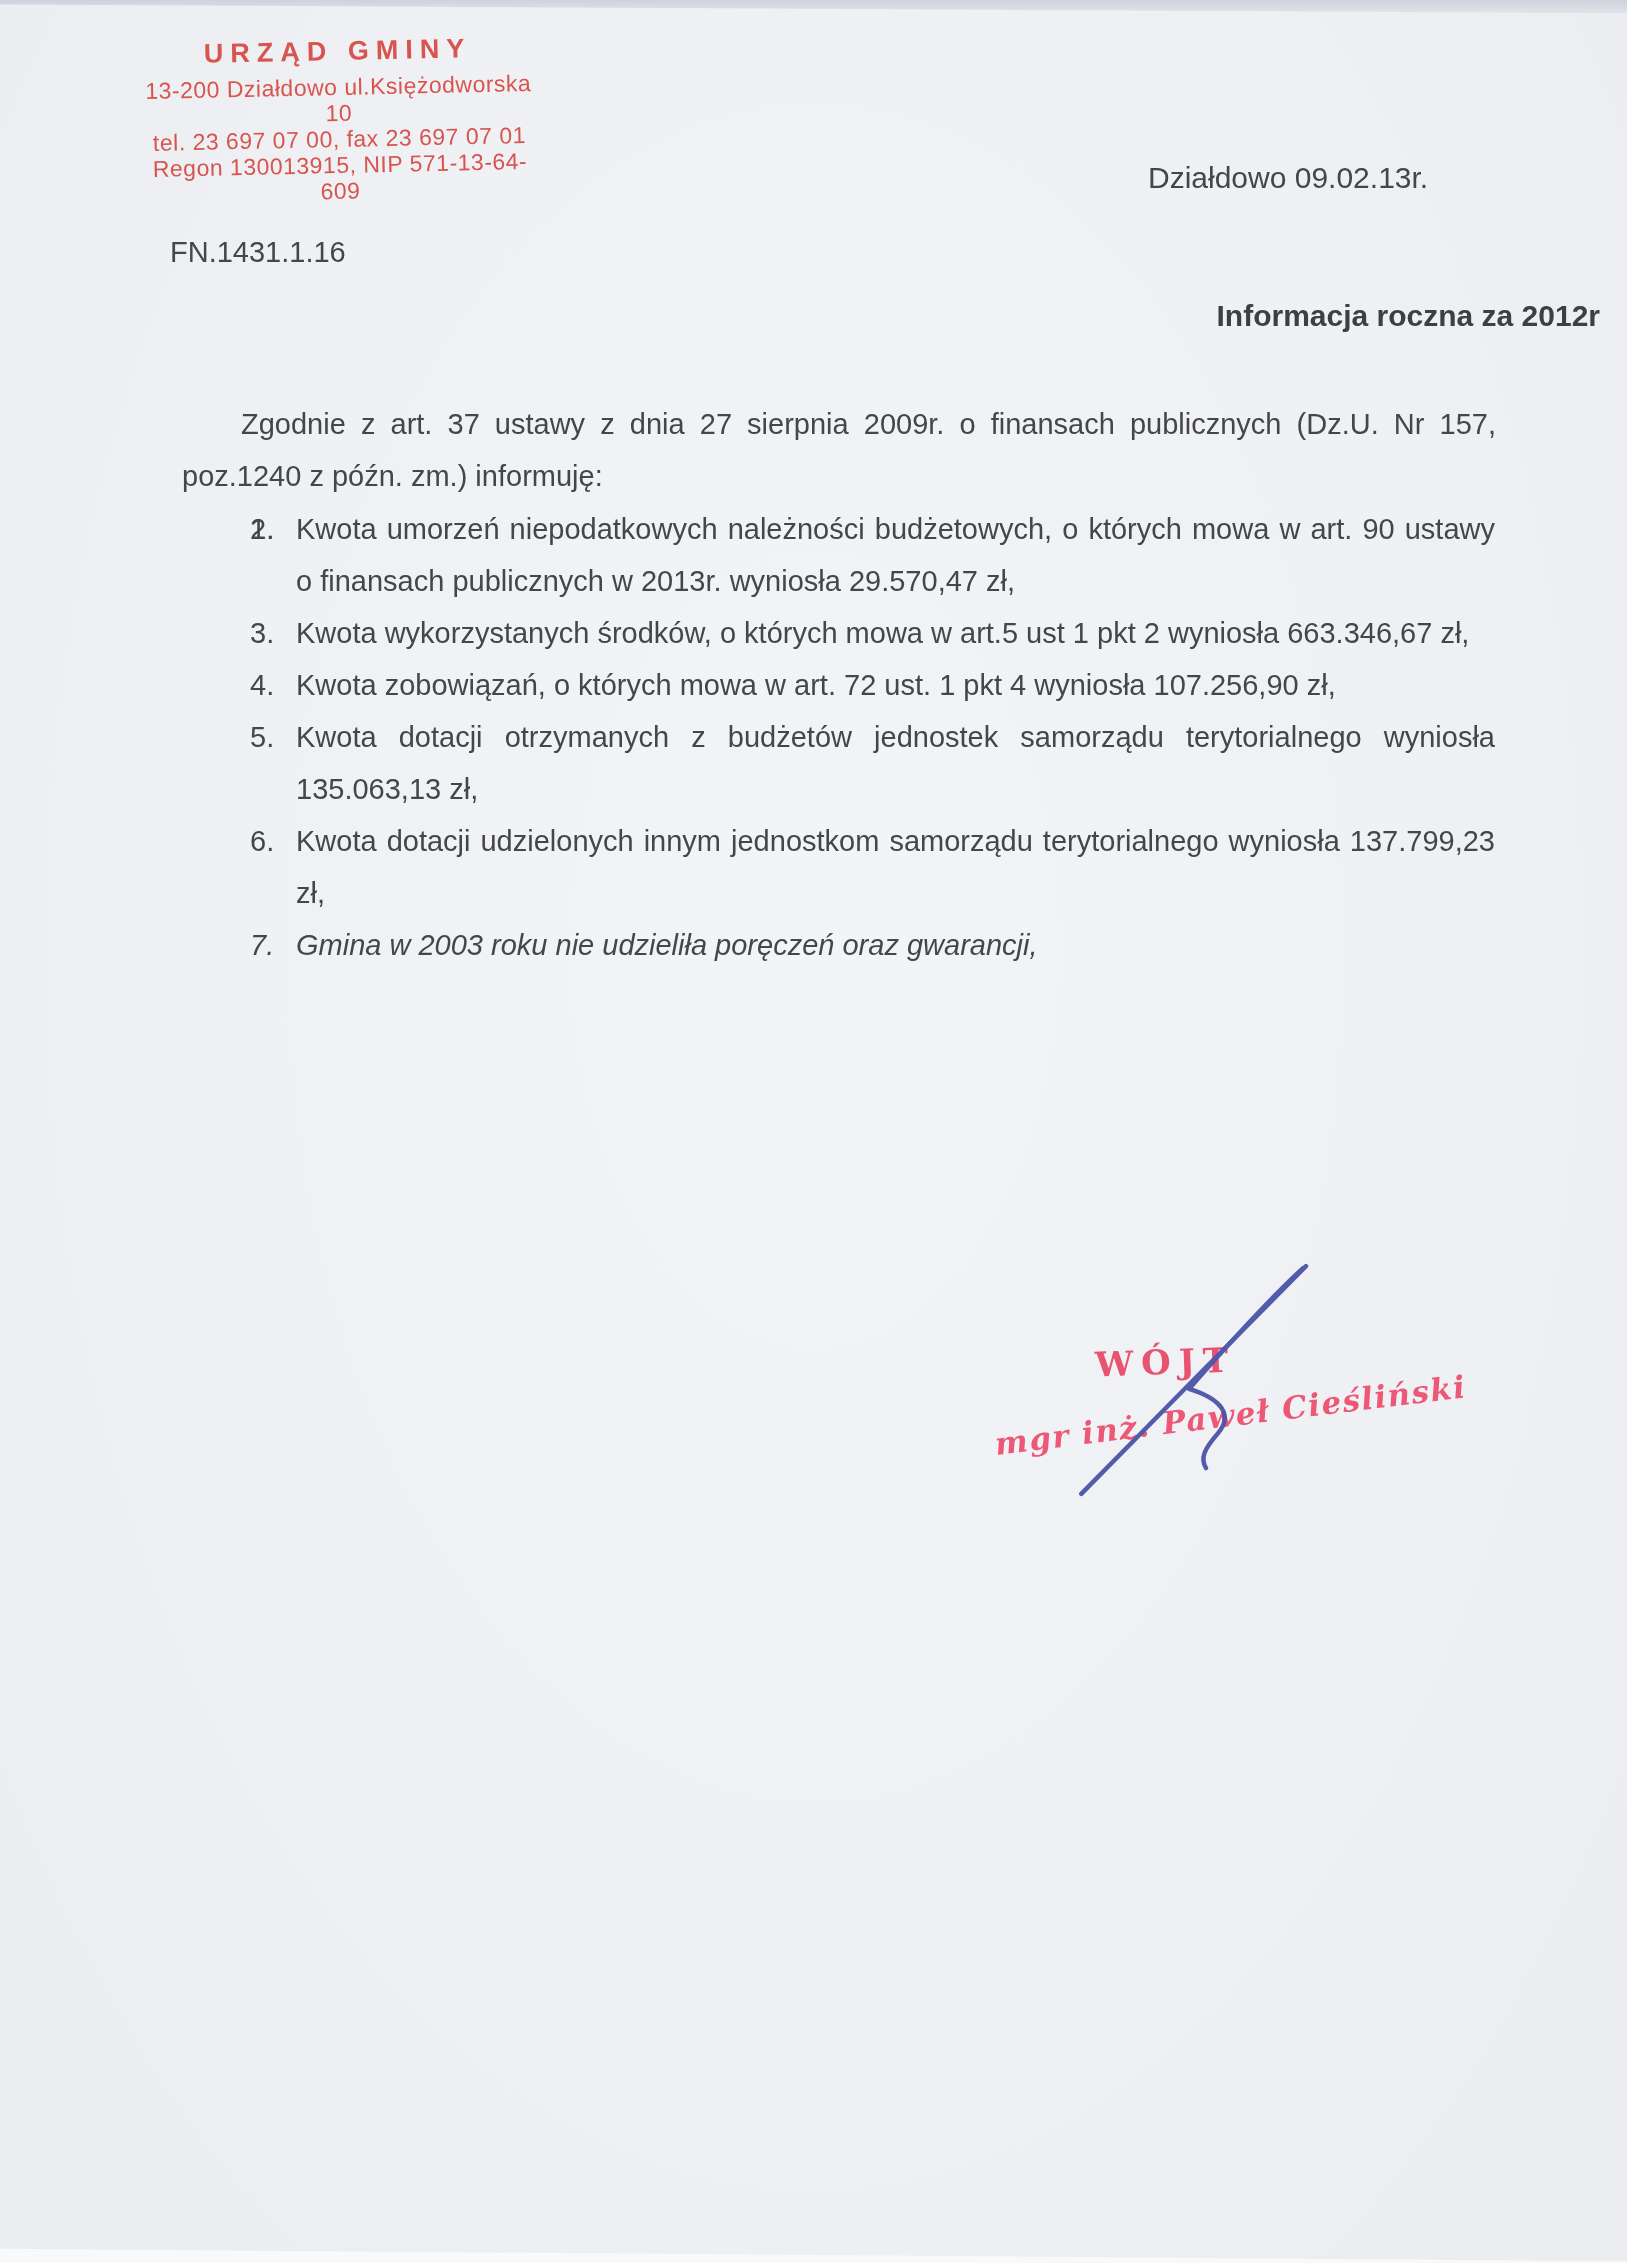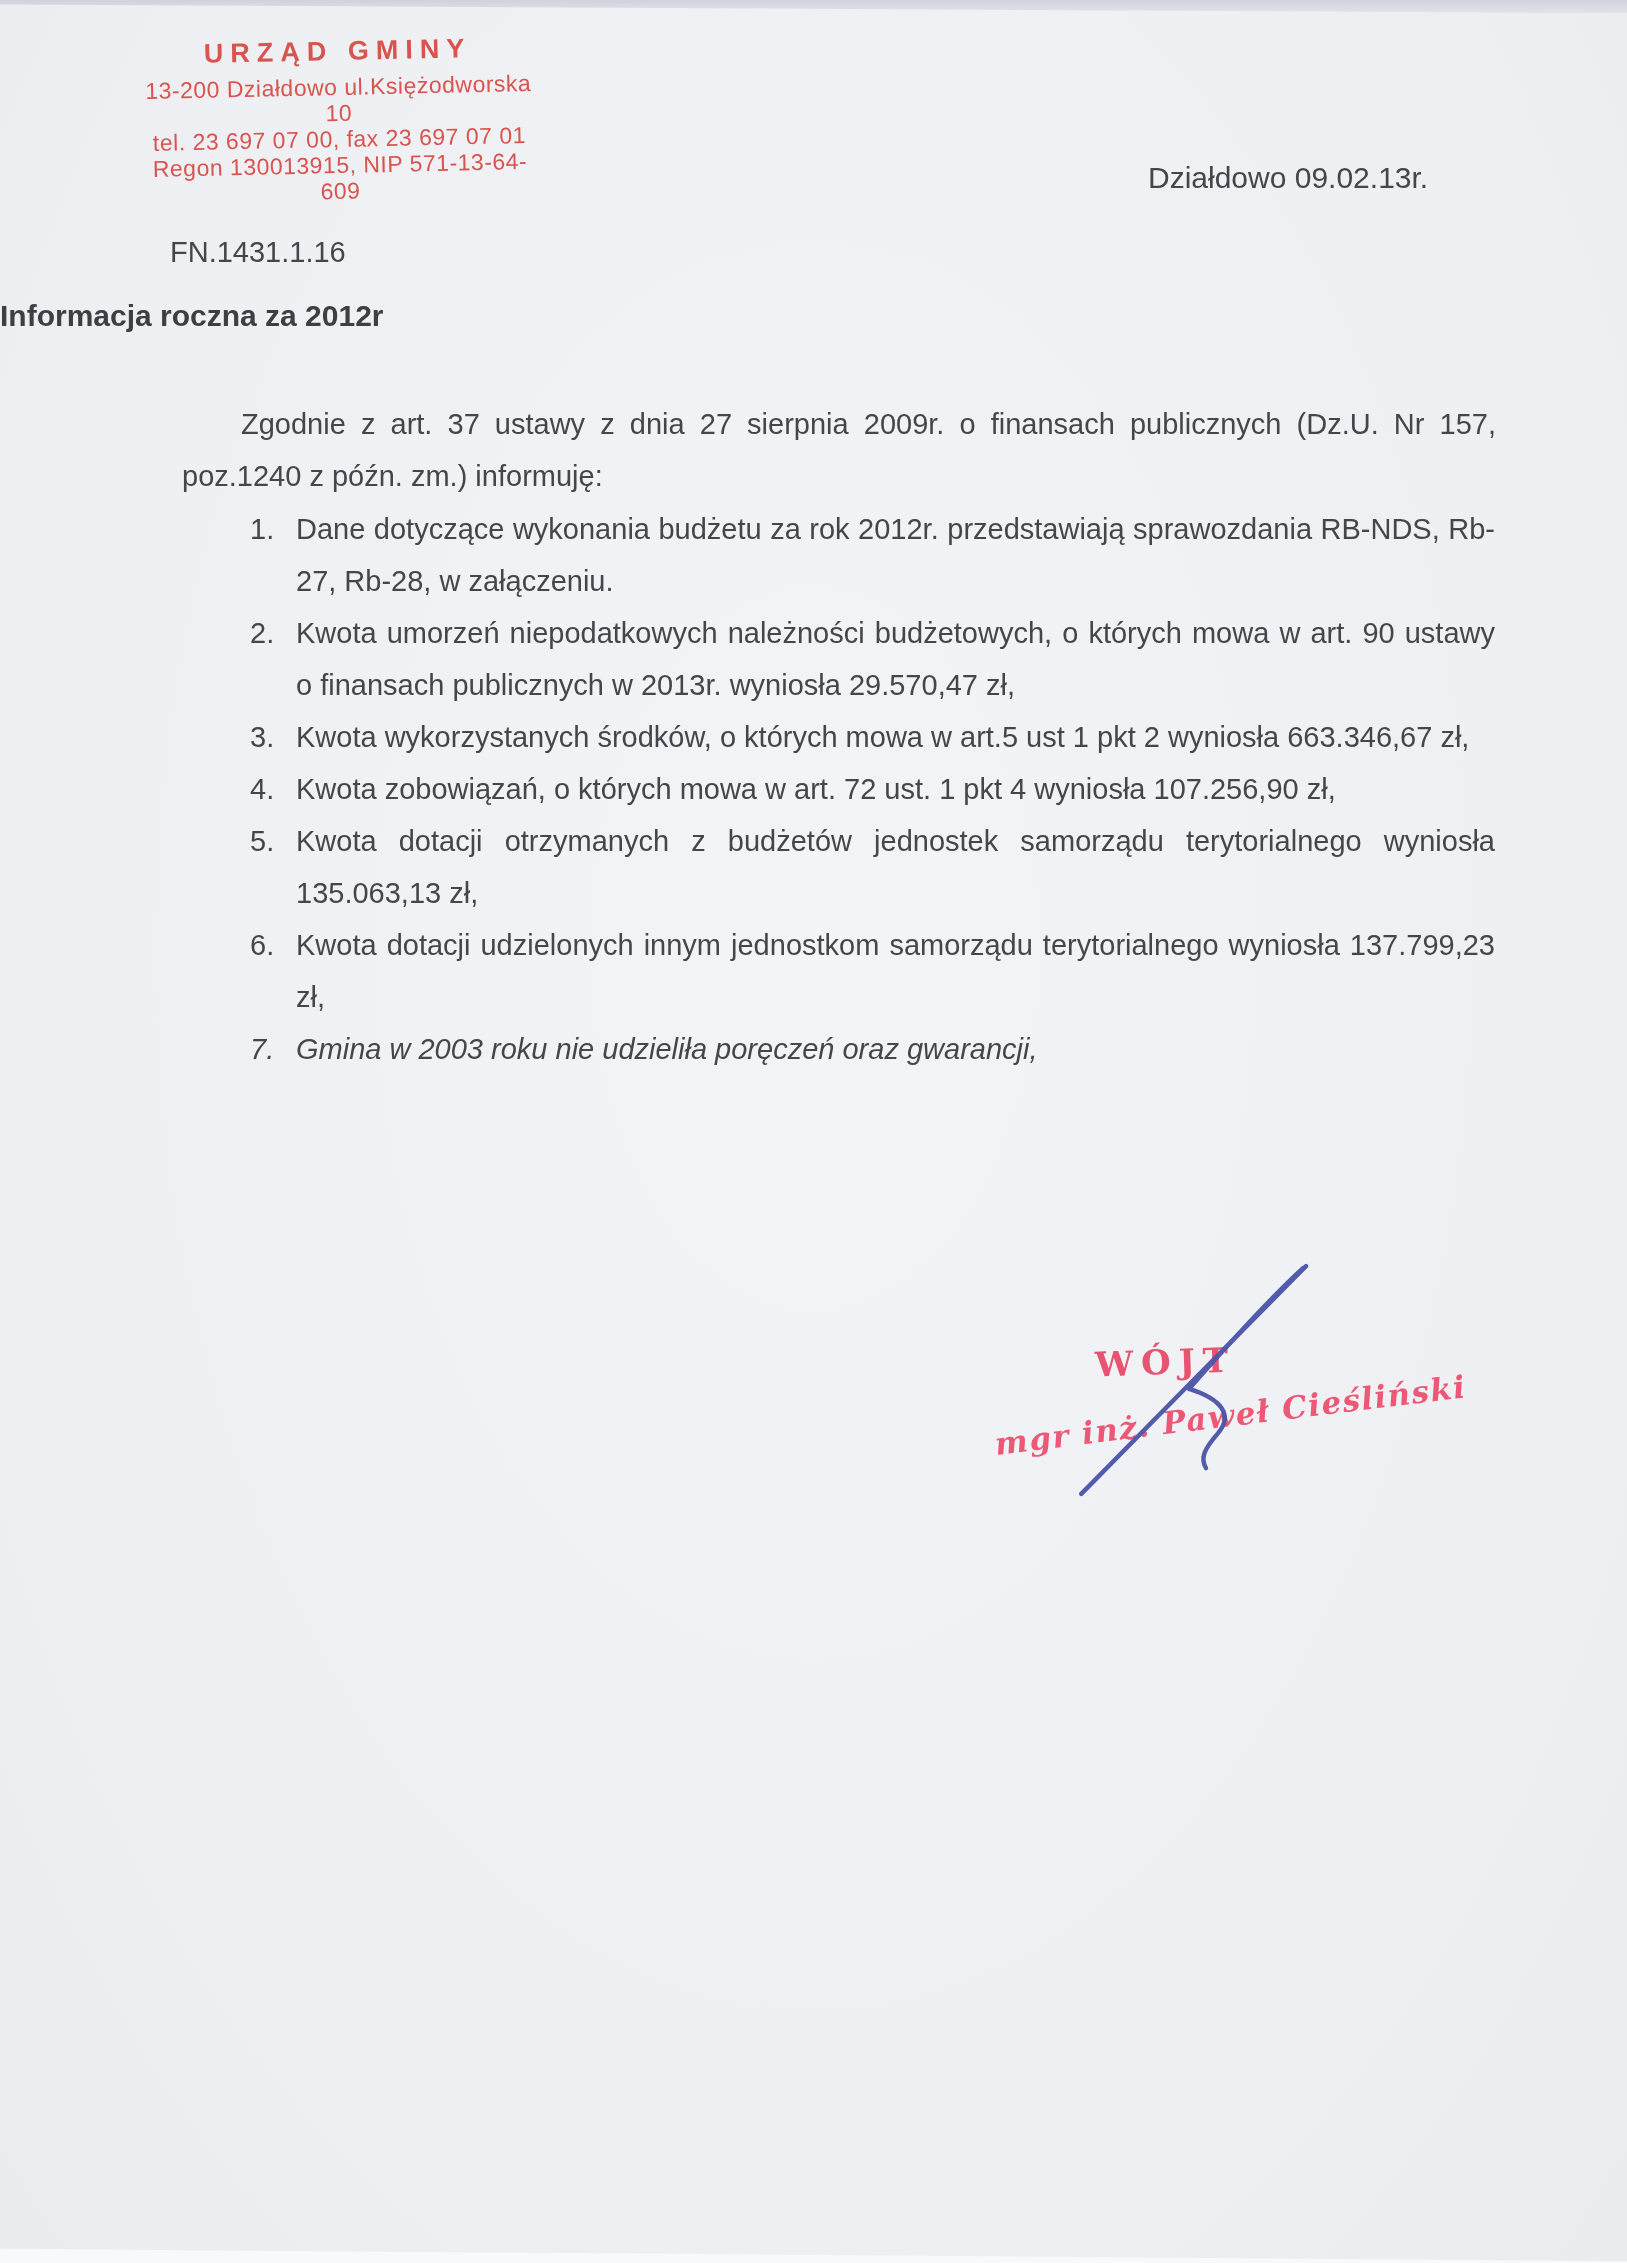--- a/index.html
+++ b/index.html
@@ -31,21 +31,21 @@
     transform:rotate(-1.2deg);
   }
   .stamp-header .l1 {
     font-size:27px; font-weight:bold; letter-spacing:7px; margin-bottom:7px;
   }
   .stamp-header .l { font-size:23px; line-height:26px; letter-spacing:0.5px; }
   .date-line { position:absolute; left:1148px; top:161px; font-size:30px; }
   .ref-number { position:absolute; left:170px; top:236px; font-size:29px; }
   .doc-title {
     position:absolute; left:0; top:299px; width:1600px;
-    text-align:left; font-size:30px; font-weight:bold; color:#3e3f45;
+    text-align:right; font-size:30px; font-weight:bold; color:#3e3f45;
   }
   .intro {
     position:absolute; left:181px; top:397px; width:1314px; margin:1px;
     font-size:29px; line-height:52px; text-indent:59px; text-align:justify;
   }
   .list {
     position:absolute; left:147px; top:503px; width:1348px;
     margin:0; padding:0; list-style:none;
     font-size:29px; line-height:52px;
   }
@@ -80,21 +80,21 @@
     <div class="l">Regon 130013915, NIP 571-13-64-609</div>
   </div>
 
   <div class="date-line">Działdowo 09.02.13r.</div>
   <div class="ref-number">FN.1431.1.16</div>
   <div class="doc-title">Informacja roczna za 2012r</div>
 
   <p class="intro">Zgodnie z art. 37 ustawy z dnia 27 sierpnia 2009r. o finansach publicznych (Dz.U. Nr 157, poz.1240 z późn. zm.) informuję:</p>
 
   <ol class="list">
-    <li><span class="num">1.</span><span class="txt">Dane dotyczące wykonania budżetu za rok 2012r. przedstawiają sprawozdania RB-NDS, Rb-27, Rb-28, w załączeniu.</span></li>
+    <li><span class="num">1.</span></li>
     <li><span class="num">2.</span><span class="txt">Kwota umorzeń niepodatkowych należności budżetowych, o których mowa w art. 90 ustawy o finansach publicznych w 2013r. wyniosła 29.570,47 zł,</span></li>
     <li><span class="num">3.</span><span class="txt">Kwota wykorzystanych środków, o których mowa w art.5 ust 1 pkt 2 wyniosła 663.346,67 zł,</span></li>
     <li><span class="num">4.</span><span class="txt">Kwota zobowiązań, o których mowa w art. 72 ust. 1 pkt 4 wyniosła 107.256,90 zł,</span></li>
     <li><span class="num">5.</span><span class="txt">Kwota dotacji otrzymanych z budżetów jednostek samorządu terytorialnego wyniosła 135.063,13 zł,</span></li>
     <li><span class="num">6.</span><span class="txt">Kwota dotacji udzielonych innym jednostkom samorządu terytorialnego wyniosła 137.799,23 zł,</span></li>
     <li class="italic"><span class="num">7.</span><span class="txt">Gmina w 2003 roku nie udzieliła poręczeń oraz gwarancji,</span></li>
   </ol>
 
   <div class="stamp-wojt">WÓJT</div>
   <div class="stamp-name">mgr inż. Paweł Cieśliński</div>

